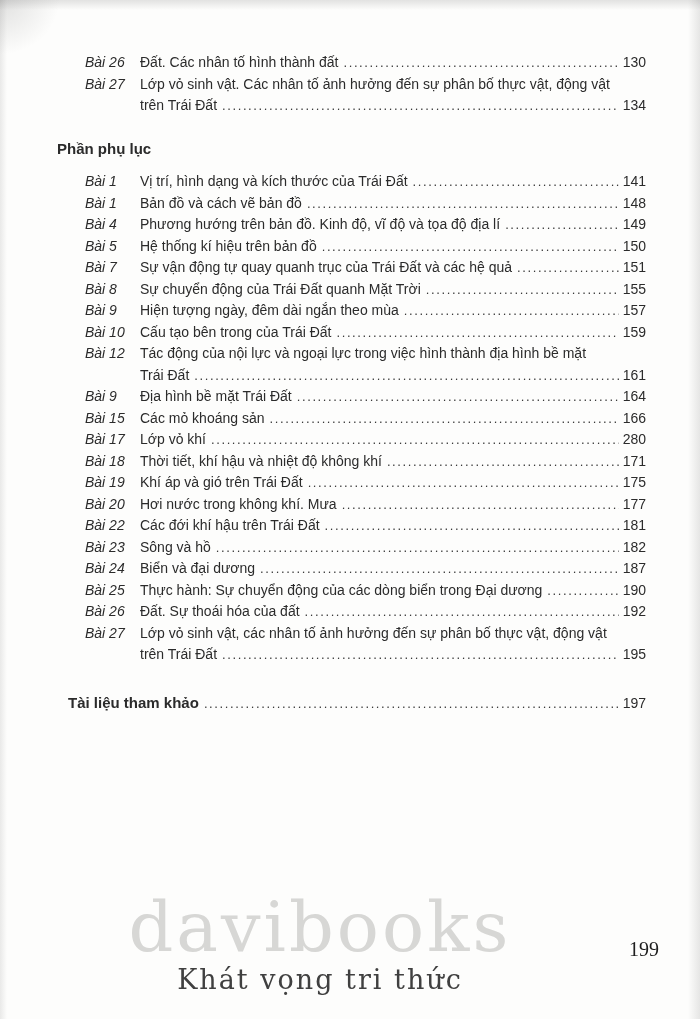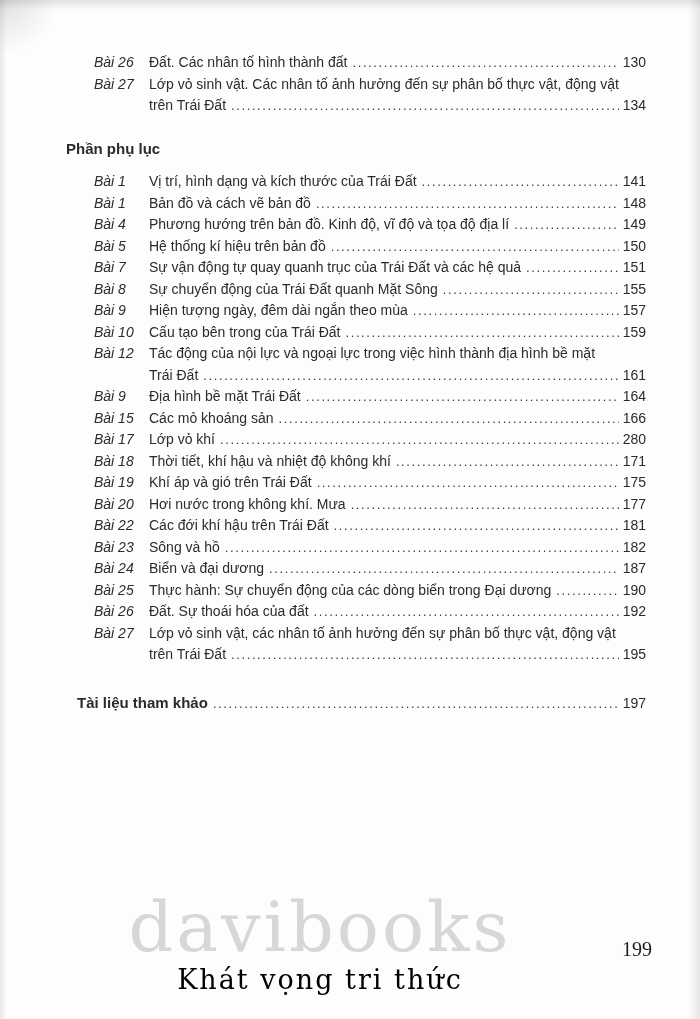--- a/index.html
+++ b/index.html
@@ -26,21 +26,21 @@
     position: absolute; top: 0; right: 0; bottom: 0; width: 12px;
     background: linear-gradient(to left, rgba(60,60,60,0.12), rgba(60,60,60,0));
   }
   .scan-smudge-topleft {
     position: absolute; top: 0; left: 0; width: 60px; height: 55px;
     background: radial-gradient(ellipse at top left, rgba(90,90,90,0.18), rgba(90,90,90,0) 70%);
   }
 
   .content {
     position: absolute;
-    left: 66px; right: 54px; top: 52px;
+    left: 57px; right: 54px; top: 52px;
     font-size: 14px;
     line-height: 21.5px;
   }
 
   .toc-row { display: flex; padding-left: 28px; }
   .toc-num {
     flex: 0 0 55px;
     font-style: italic;
   }
   .toc-content { flex: 1; min-width: 0; }
@@ -84,27 +84,27 @@
     font-family: "DejaVu Serif", "Liberation Serif", serif;
     font-size: 70px;
     line-height: 72px;
     color: #d7d7d5;
     letter-spacing: 3px;
   }
   .wm-slogan {
     font-family: "DejaVu Serif", "Liberation Serif", serif;
     font-size: 27px;
     line-height: 30px;
-    color: #000000;
+    color: #404040;
     letter-spacing: 2px;
     margin-top: 2px;
   }
   .page-number {
     position: absolute;
-    right: 48px; bottom: 58px;
+    right: 41px; bottom: 58px;
     font-family: "Liberation Serif", "DejaVu Serif", serif;
     font-size: 20px;
     color: #1e1e1e;
   }
 </style>
 </head>
 <body>
 
 <div class="page">
   <div class="scan-edge-top"></div>
@@ -189,21 +189,21 @@
               <span class="toc-title">Sự vận động tự quay quanh trục của Trái Đất và các hệ quả</span>
               <span class="toc-dots"></span>
               <span class="toc-page">151</span>
             </div>
           </div>
         </div>
         <div class="toc-row">
           <span class="toc-num">Bài 8</span>
           <div class="toc-content">
             <div class="toc-line">
-              <span class="toc-title">Sự chuyển động của Trái Đất quanh Mặt Sông</span>
+              <span class="toc-title">Sự chuyển động của Trái Đất quanh Mặt Trời</span>
               <span class="toc-dots"></span>
               <span class="toc-page">155</span>
             </div>
           </div>
         </div>
         <div class="toc-row">
           <span class="toc-num">Bài 9</span>
           <div class="toc-content">
             <div class="toc-line">
               <span class="toc-title">Hiện tượng ngày, đêm dài ngắn theo mùa</span>

